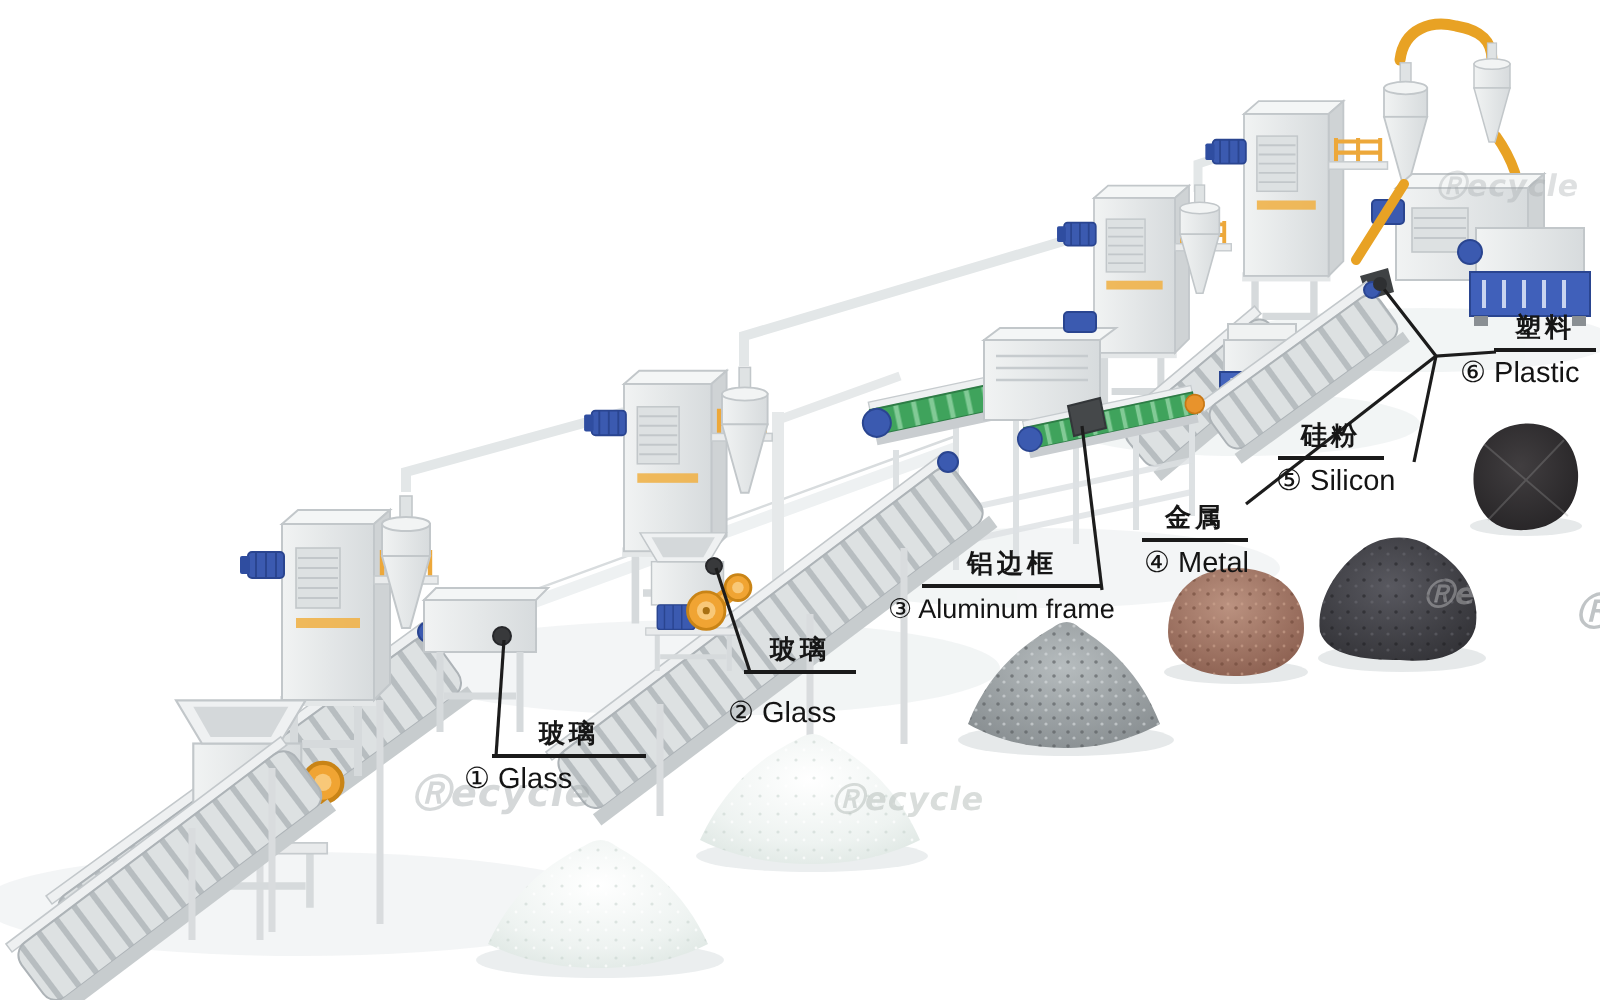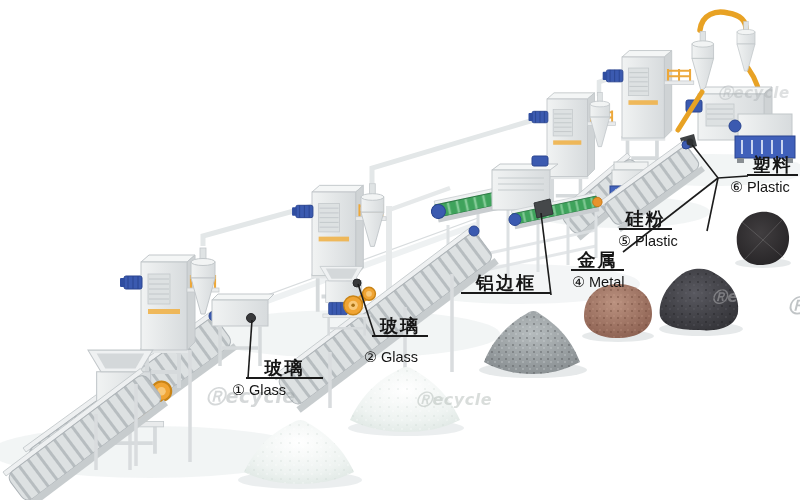--- a/index.html
+++ b/index.html
@@ -1,20 +1,20 @@
 <!DOCTYPE html>
 <html><head>
 <meta charset="utf-8">
 <style>
   html,body{margin:0;padding:0;background:#fff;}
   .stage{position:relative;width:800px;height:500px;background:#ffffff;overflow:hidden;
          font-family:"Liberation Sans","DejaVu Sans",sans-serif;}
   .stage svg{position:absolute;left:0;top:0;}
   .label{position:absolute;color:#161616;z-index:3;}
-  .label .zh{font-size:18px;font-weight:700;letter-spacing:2px;text-align:center;
+  .label .zh{font-size:13px;font-weight:700;letter-spacing:2px;text-align:center;
              font-family:"DejaVu Sans","Liberation Sans",sans-serif;line-height:14px;}
   .label .rule{height:2px;background:#1a1a1a;margin-top:2px;}
   .label .en{font-size:14.5px;margin-top:3px;white-space:nowrap;color:#141414;}
   .wm{position:absolute;font-weight:700;font-style:italic;letter-spacing:.5px;z-index:2;
       pointer-events:none;font-family:"DejaVu Sans",sans-serif;margin-left:46px;}
 </style>
 </head>
 <body>
 
 <div class="stage">
@@ -284,32 +284,33 @@
 
   <div class="label" style="left:372px;top:319px;width:56px;">
     <div class="zh">玻璃</div>
     <div class="rule"></div>
     <div class="en" style="margin-left:-8px;margin-top:12px;">② Glass</div>
   </div>
 
   <div class="label" style="left:461px;top:276px;width:90px;">
     <div class="zh">铝边框</div>
     <div class="rule"></div>
+    <div class="en" style="margin-left:-17px;font-size:13.5px;">③ Aluminum frame</div>
   </div>
 
   <div class="label" style="left:571px;top:233px;width:53px;margin-top:20px;">
     <div class="zh">金属</div>
     <div class="rule"></div>
     <div class="en" style="margin-left:1px;">④ Metal</div>
   </div>
 
-  <div class="label" style="left:619px;top:212px;width:53px;">
+  <div class="label" style="left:639px;top:212px;width:53px;">
     <div class="zh">硅粉</div>
     <div class="rule"></div>
-    <div class="en" style="margin-left:-1px;">⑤ Plastic</div>
+    <div class="en" style="margin-left:-1px;">⑤ Silicon</div>
   </div>
 
   <div class="label" style="left:747px;top:158px;width:51px;">
     <div class="zh">塑料</div>
     <div class="rule"></div>
     <div class="en" style="margin-left:-17px;">⑥ Plastic</div>
   </div>
 
   <div class="wm" style="left:160px;top:384px;font-size:19px;color:rgba(150,158,160,.40);">Ⓡecycle</div>
   <div class="wm" style="left:370px;top:390px;font-size:16px;color:rgba(170,180,176,.45);">Ⓡecycle</div>

